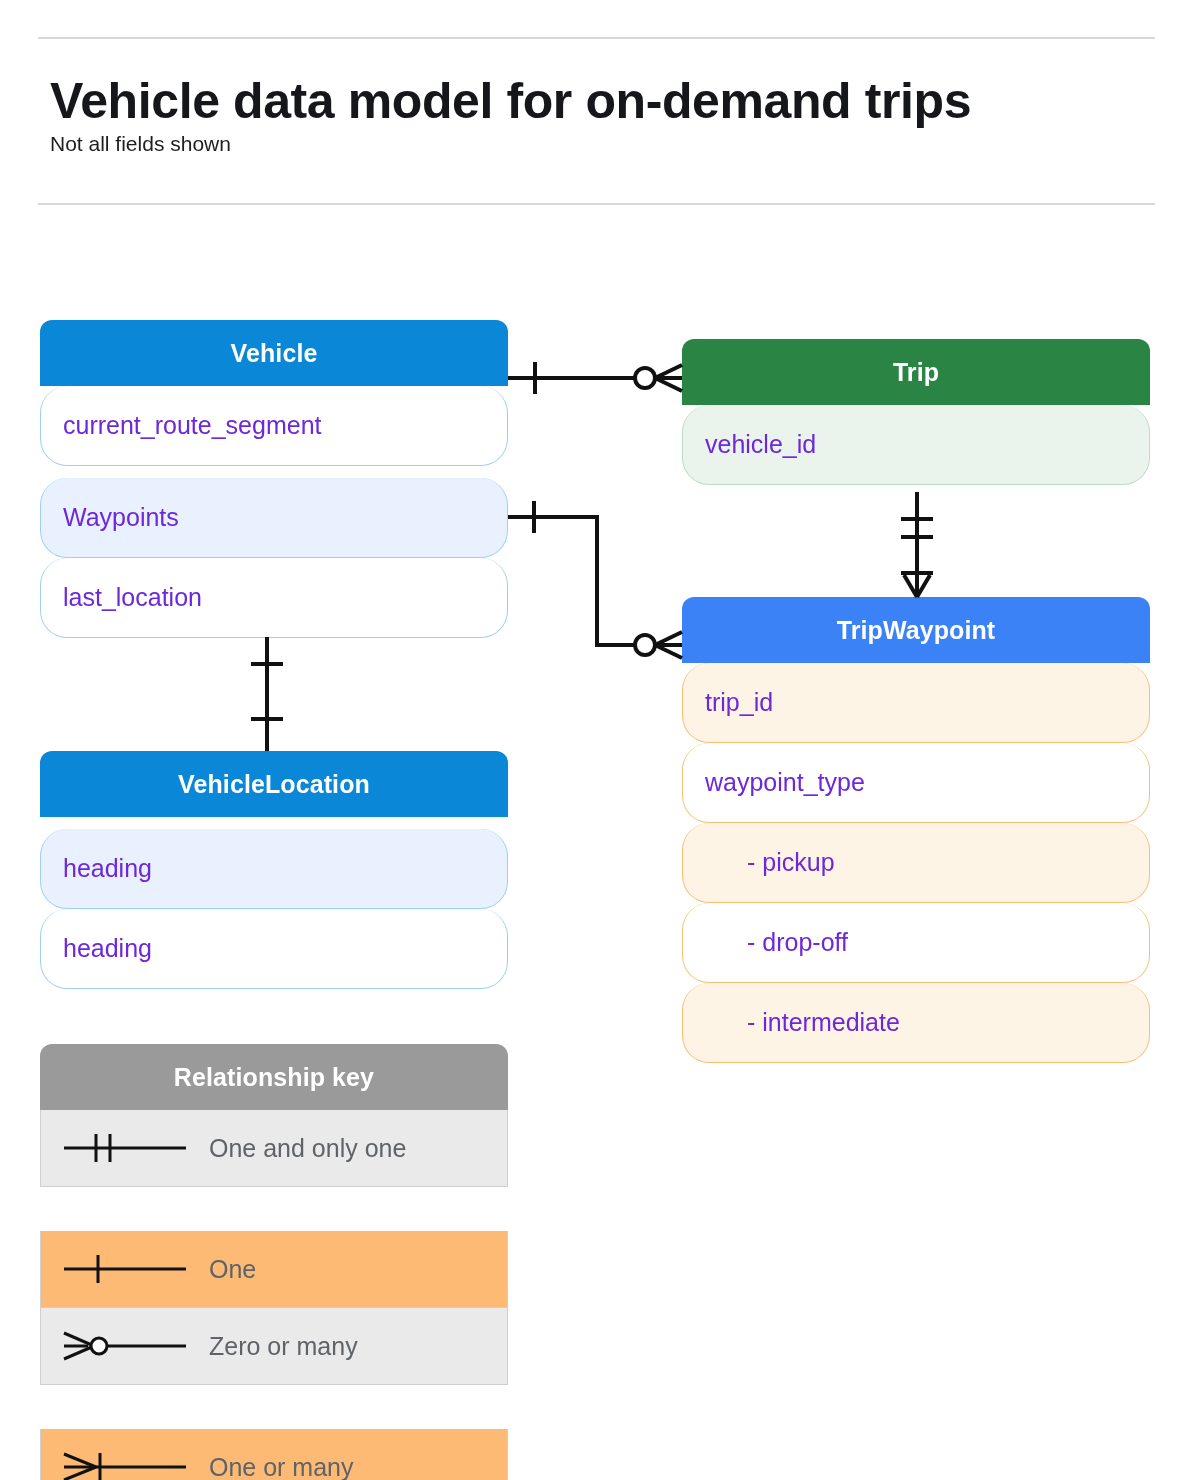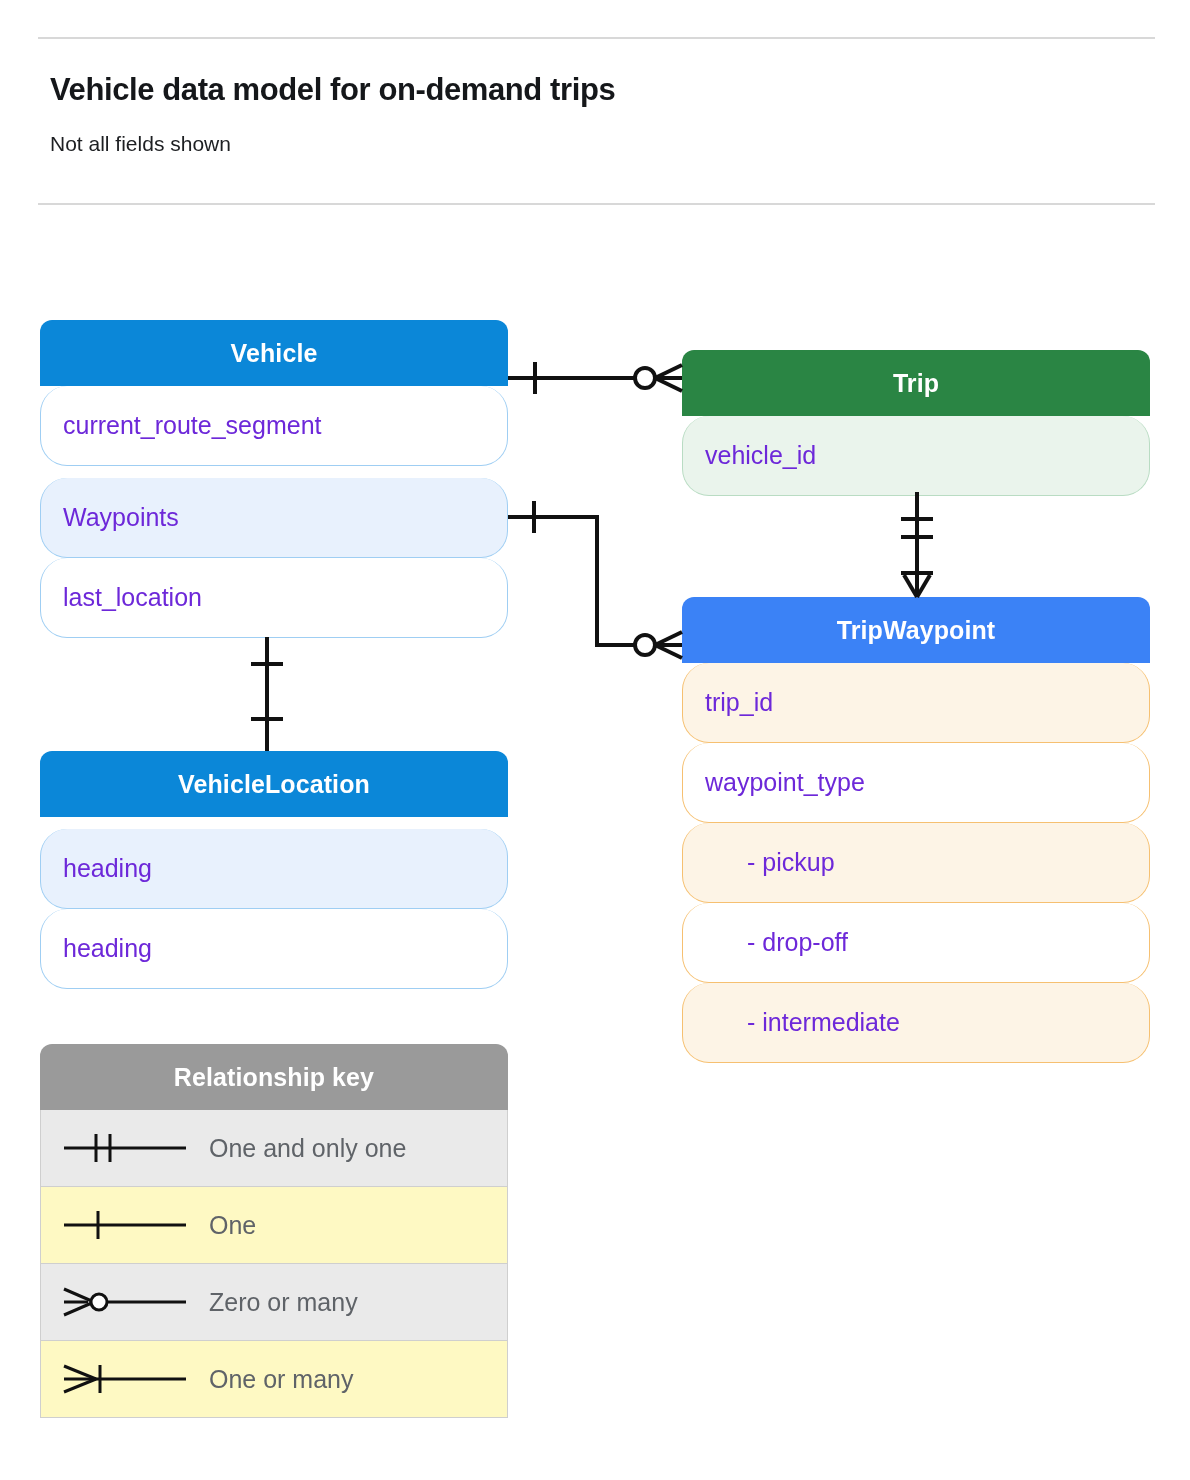--- a/index.html
+++ b/index.html
@@ -23,21 +23,21 @@
     height: 2px;
     background: #d8d8d8;
   }
   #rule-top { top: 37px; }
   #rule-bottom { top: 203px; }
 
   #page-title {
     position: absolute;
     left: 50px;
     top: 72px;
-    font-size: 31px;
+    font-size: 50px;
     font-weight: bold;
     color: #15171a;
     letter-spacing: -0.4px;
     white-space: nowrap;
   }
   #page-subtitle {
     position: absolute;
     left: 50px;
     top: 132px;
     font-size: 21px;
@@ -90,25 +90,25 @@
 
   
   .theme-orange .entity-header { background: #3b82f6; }
   .theme-orange .entity-row { border-color: #f6c071; }
   .theme-orange .row-alt { background: #fdf4e6; }
   .theme-orange .row-plain { background: #ffffff; }
 
   
   .theme-grey .entity-header { background: #9a9a9a; }
   .theme-grey .row-alt { background: #eaeaea; }
-  .theme-grey .row-plain { background: #fef9c3; }
+  .theme-grey .row-plain { background: #fdba74; margin-top: 44px; }
 
   
   #entity-vehicle          { left: 40px;  top: 320px;  width: 468px; }
-  #entity-trip             { left: 682px; top: 350px;  width: 468px; }
+  #entity-trip             { left: 682px; top: 339px;  width: 468px; }
   #entity-tripwaypoint     { left: 682px; top: 597px;  width: 468px; }
   #entity-vehiclelocation  { left: 40px;  top: 751px;  width: 468px; }
   #legend-box              { left: 40px;  top: 1044px; width: 468px; }
 
   
   .legend-row {
     box-sizing: border-box;
     height: 77px;
     display: flex;
     align-items: center;

